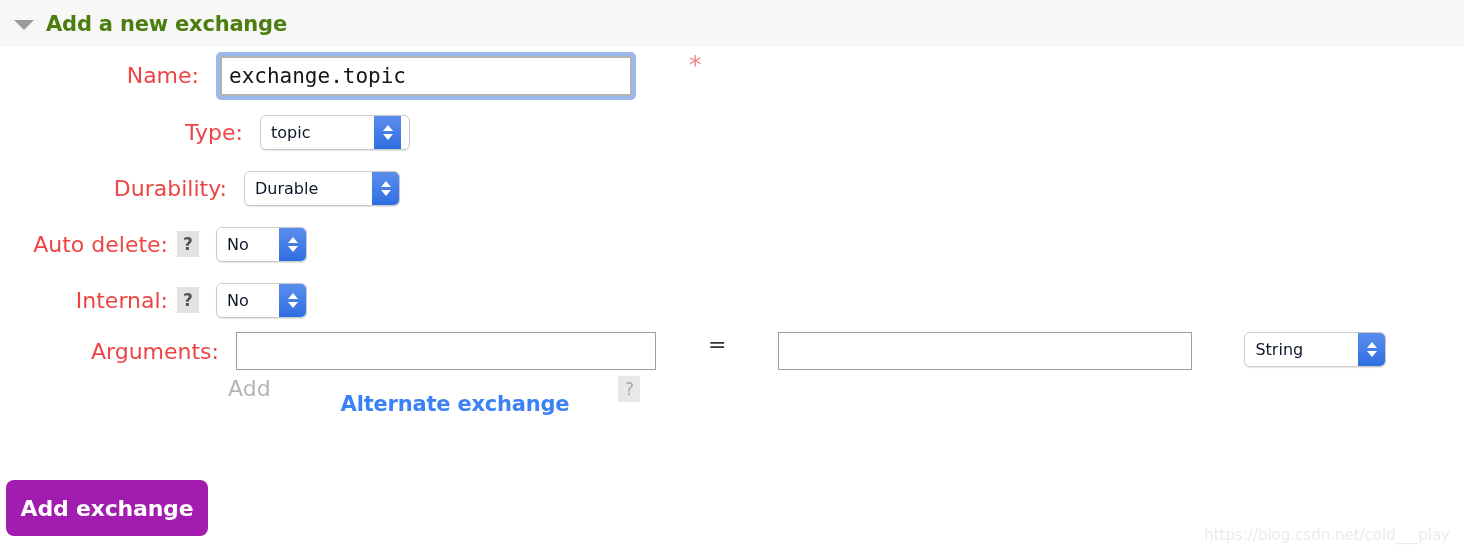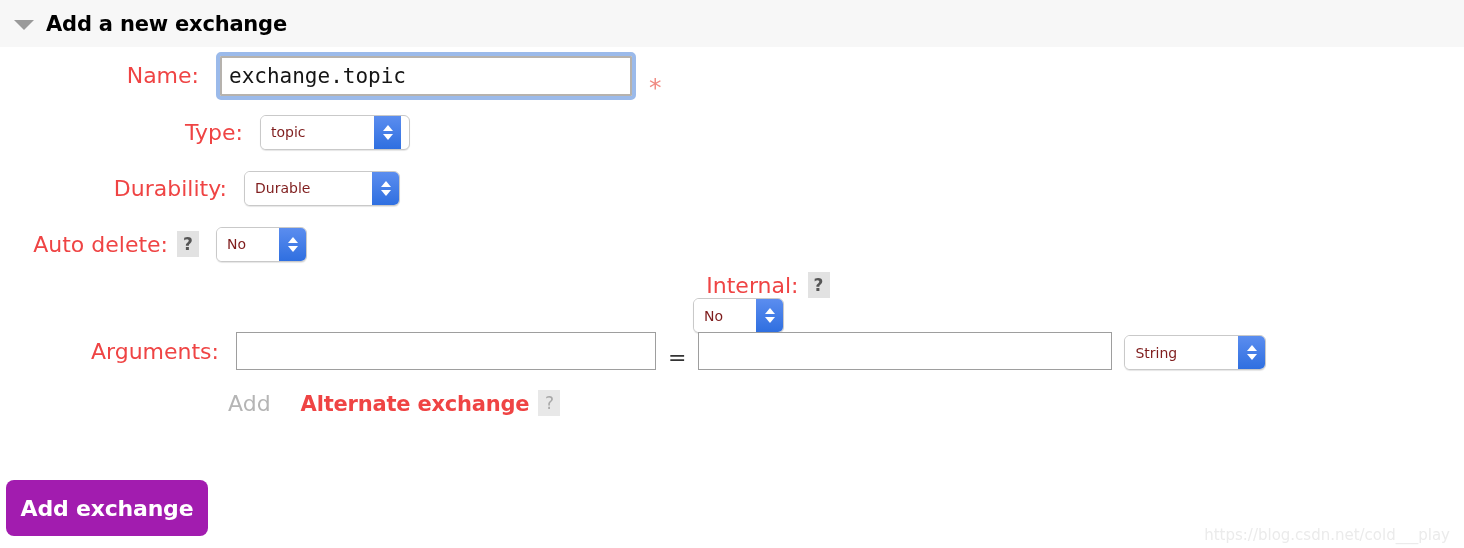--- a/index.html
+++ b/index.html
@@ -32,21 +32,21 @@
     border-right: 10px solid transparent;
     border-top: 10px solid #9a9a9a;
     margin-right: 12px;
     margin-top: 2px;
     flex: none;
     cursor: pointer;
   }
   .section-title {
     font-size: 21px;
     font-weight: bold;
-    color: #000000;
+    color: #4d7c0f;
     letter-spacing: -0.2px;
     white-space: nowrap;
   }
 
   
   .form {
     position: absolute;
     left: 0; top: 47px;
     width: 1464px;
   }
@@ -82,30 +82,31 @@
     cursor: pointer;
     flex: none;
   }
   .help-badge.light {
     color: #a8a8a8;
     font-weight: normal;
     background: #e8e8e8;
   }
   .field-cell {
     display: flex;
-    align-items: flex-end;
+    align-items: flex-start;
     padding-left: 13px;
+    gap: 40px;
   }
 
   
   .row-name      { height: 57px; }
   .row-type      { height: 56px; padding-left: 44px; }
   .row-durability{ height: 56px; padding-left: 28px; }
   .row-autodel   { height: 56px; }
-  .row-internal  { height: 56px; flex-direction: column; }
+  .row-internal  { height: 56px; }
   .row-arguments { height: 46px; padding-left: 20px; }
   .row-add       { height: 44px; padding-left: 12px; }
 
   
   .focus-wrap {
     border: 4px solid #9bbaea;
     border-radius: 5px;
     padding: 0;
     display: inline-block;
     line-height: 0;
@@ -162,22 +163,22 @@
     background: #ffffff;
     box-shadow: 0 1px 1px rgba(0,0,0,0.10);
     overflow: hidden;
     cursor: pointer;
     user-select: none;
   }
   .select-value {
     display: flex;
     align-items: center;
     padding: 0 12px 0 10px;
-    font-size: 14px;
-    color: #7f1d1d;
+    font-size: 16px;
+    color: #0f172a;
     white-space: nowrap;
     background: #ffffff;
   }
   .select-stepper {
     width: 27px;
     background: linear-gradient(#5b8def, #2f6fe0);
     display: flex;
     flex-direction: column;
     align-items: center;
     justify-content: center;
@@ -202,21 +203,21 @@
   .add-link {
     font-size: 22px;
     color: #b5b5b5;
     cursor: pointer;
     margin-right: 30px;
     white-space: nowrap;
   }
   .alt-exchange-label {
     font-size: 21px;
     font-weight: bold;
-    color: #ef4444;
+    color: #3b82f6;
     white-space: nowrap;
     letter-spacing: -0.2px;
     margin-top: 16px;
   }
 
   
   .submit-button {
     position: absolute;
     left: 6px;
     top: 480px;

